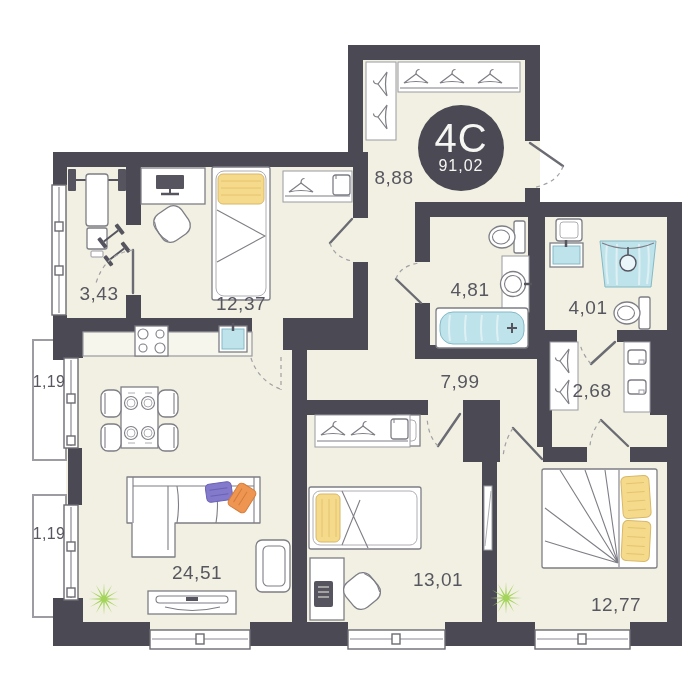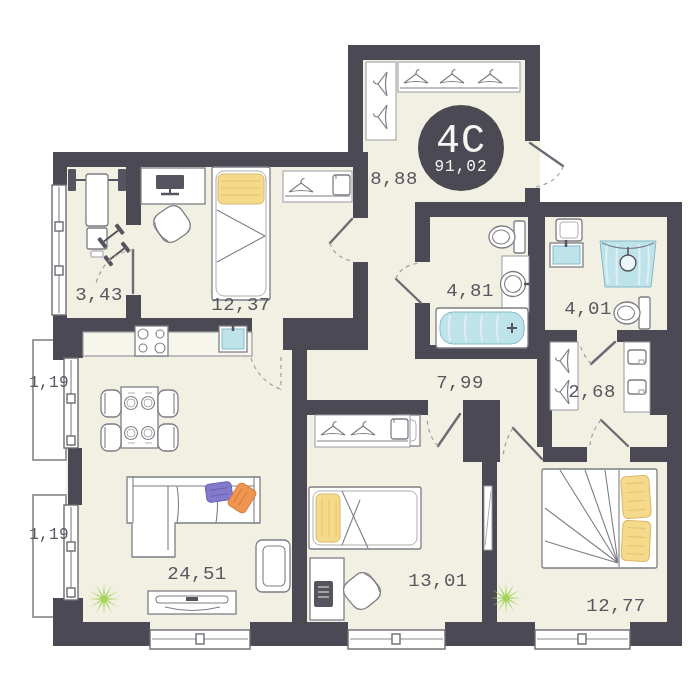--- a/index.html
+++ b/index.html
@@ -1,16 +1,16 @@
 <!DOCTYPE html>
 <html><head>
 <meta charset="utf-8">
 <style>
   html,body{margin:0;padding:0;background:#ffffff;width:700px;height:700px;overflow:hidden}
-  #stage{width:700px;height:700px;position:relative;font-family:Liberation Mono, monospace}
+  #stage{width:700px;height:700px;position:relative;font-family:Liberation Sans, sans-serif}
   svg{display:block}
   .wall{fill:#4b4a54}
   .floor{fill:#f1f0e2}
   .fw{fill:#ffffff;stroke:#7e7e86;stroke-width:1.3}
   .fw2{fill:#ffffff;stroke:#9a9aa2;stroke-width:1}
   .fl{fill:none;stroke:#7e7e86;stroke-width:1.1}
   .fthin{fill:none;stroke:#aeaeb4;stroke-width:1}
   .win{fill:#ffffff;stroke:#6b6b73;stroke-width:1.4}
   .glz{stroke:#8a8a92;stroke-width:1.2;fill:none}
   .leaf{stroke:#6b6b73;stroke-width:2.4;fill:none;stroke-linecap:round}

